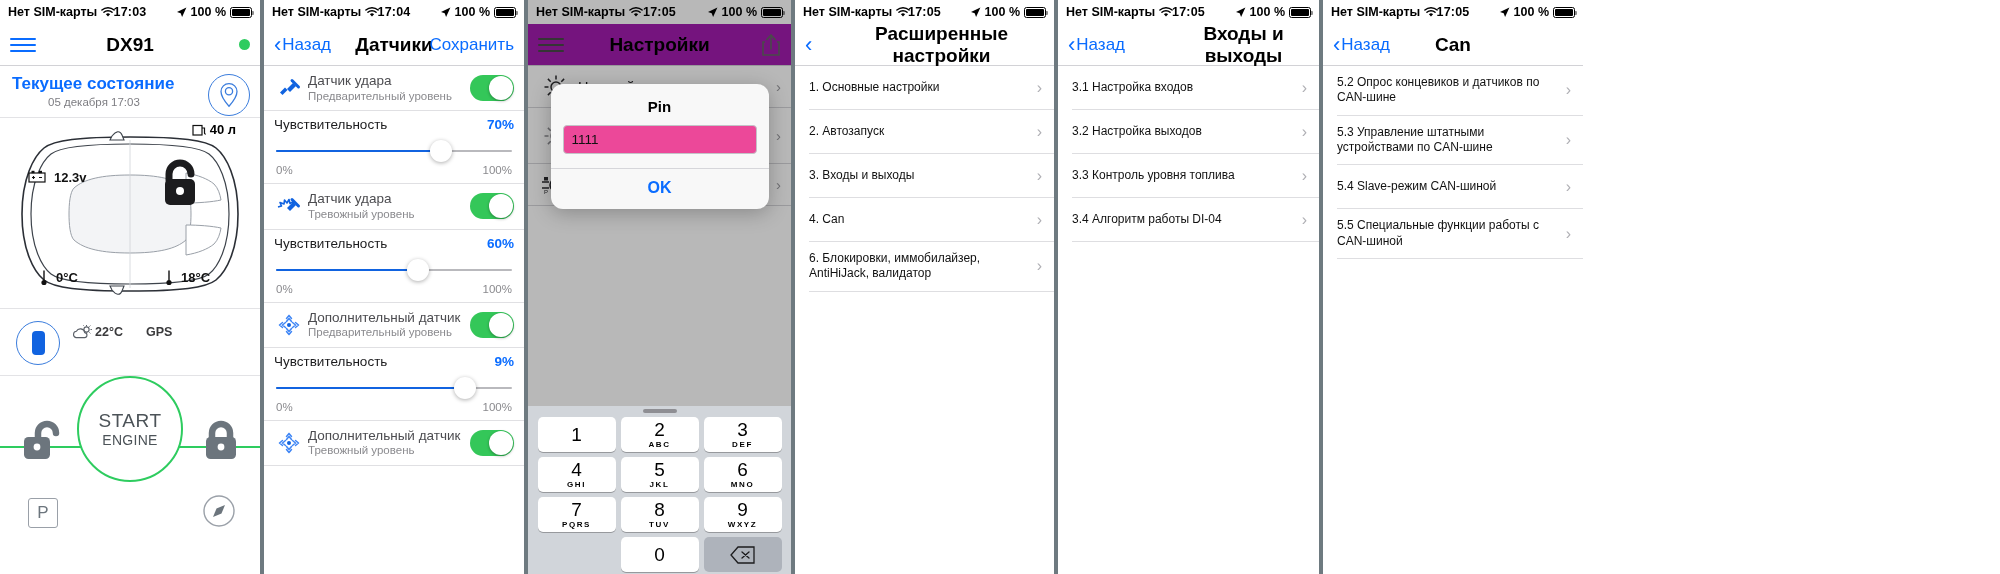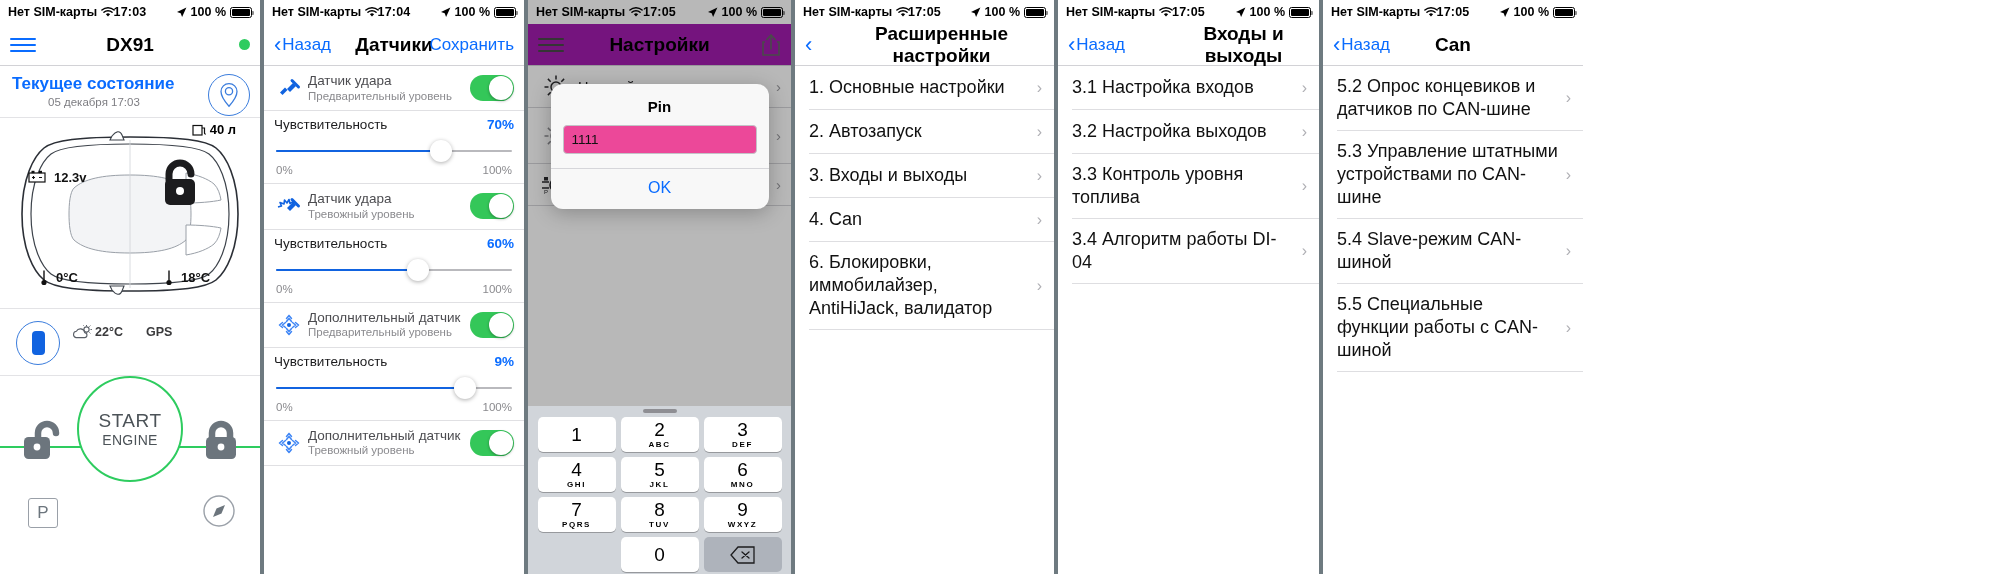--- a/index.html
+++ b/index.html
@@ -71,34 +71,34 @@
   .dim{position:absolute;inset:0;background:rgba(0,0,0,.28);}
   .p3 .navbar{background:#a21caf;}
   .p3-list .mrow{display:flex;align-items:center;padding:0 10px;height:42px;border-bottom:1px solid #d6d6da;box-sizing:border-box;}
   .p3-list .mrow .icn{width:36px;flex:0 0 36px;display:flex;align-items:center;justify-content:center;}
   .p3-list .mrow .lbl{flex:1;font-size:14.5px;color:#1c1c1e;padding-left:4px;}
   .p3-list .mrow .arr{color:#9b9ba0;font-size:15px;}
   .dialog{position:absolute;left:50%;transform:translateX(-50%);top:84px;width:218px;background:#f8f8f8;border-radius:12px;box-shadow:0 4px 20px rgba(0,0,0,.25);z-index:40;overflow:hidden;}
   .dialog .dtitle{text-align:center;font-size:15px;font-weight:bold;padding:14px 0 10px;color:#000;}
   .dialog .dfield{margin:0 12px 14px;background:#ec4899;border:1px solid #c3c3c7;border-radius:4px;padding:6px 8px;font-size:13.5px;color:#111;}
   .dialog .dsep{height:1px;background:#d6d6da;}
-  .dialog .dok{text-align:center;color:#0a6cff;font-size:16px;padding:10px 0 12px;cursor:pointer;}
+  .dialog .dok{text-align:center;color:#0a6cff;font-size:16px;padding:10px 0 12px;cursor:pointer;font-weight:bold;}
   .keypad{position:absolute;left:0;right:0;bottom:0;height:168px;background:#d1d5da;z-index:30;padding:5px 3px 4px;box-sizing:border-box;}
   .kgrab{width:34px;height:4px;background:#8e8e93;border-radius:2px;margin:-2px auto 4px;}
   .krow{display:flex;gap:5px;margin-bottom:5px;justify-content:center;}
   .key{width:78px;height:35px;background:#fff;border-radius:5px;box-shadow:0 1px 0 rgba(0,0,0,.28);display:flex;flex-direction:column;align-items:center;justify-content:center;cursor:pointer;}
   .key .n{font-size:19px;color:#000;line-height:1;font-weight:400;}
   .key .s{font-size:8px;letter-spacing:1.6px;color:#000;font-weight:bold;margin-top:1px;}
   .key.blank{background:transparent;box-shadow:none;cursor:default;}
   .key.del{background:#aeb3bb;box-shadow:none;}
 
   
   .mlist{background:#fff;}
   .mitem{display:flex;align-items:center;min-height:44px;padding:9px 12px 9px 14px;box-sizing:border-box;border-bottom:1px solid #dedee1;cursor:pointer;}
-  .mitem .lbl{flex:1;font-size:18px;color:#111;line-height:1.28;}
+  .mitem .lbl{flex:1;font-size:12px;color:#111;line-height:1.28;}
   .mitem .arr{color:#b0b0b5;font-size:16px;padding-left:6px;}
   .mlist.inset .mitem{margin:0 0 0 14px;padding-left:0;padding-right:12px;}
 </style>
 </head>
 <body>
 
 <div class="strip">
 
   <div class="phone p1" style="width:260px">
     <div class="statusbar">

